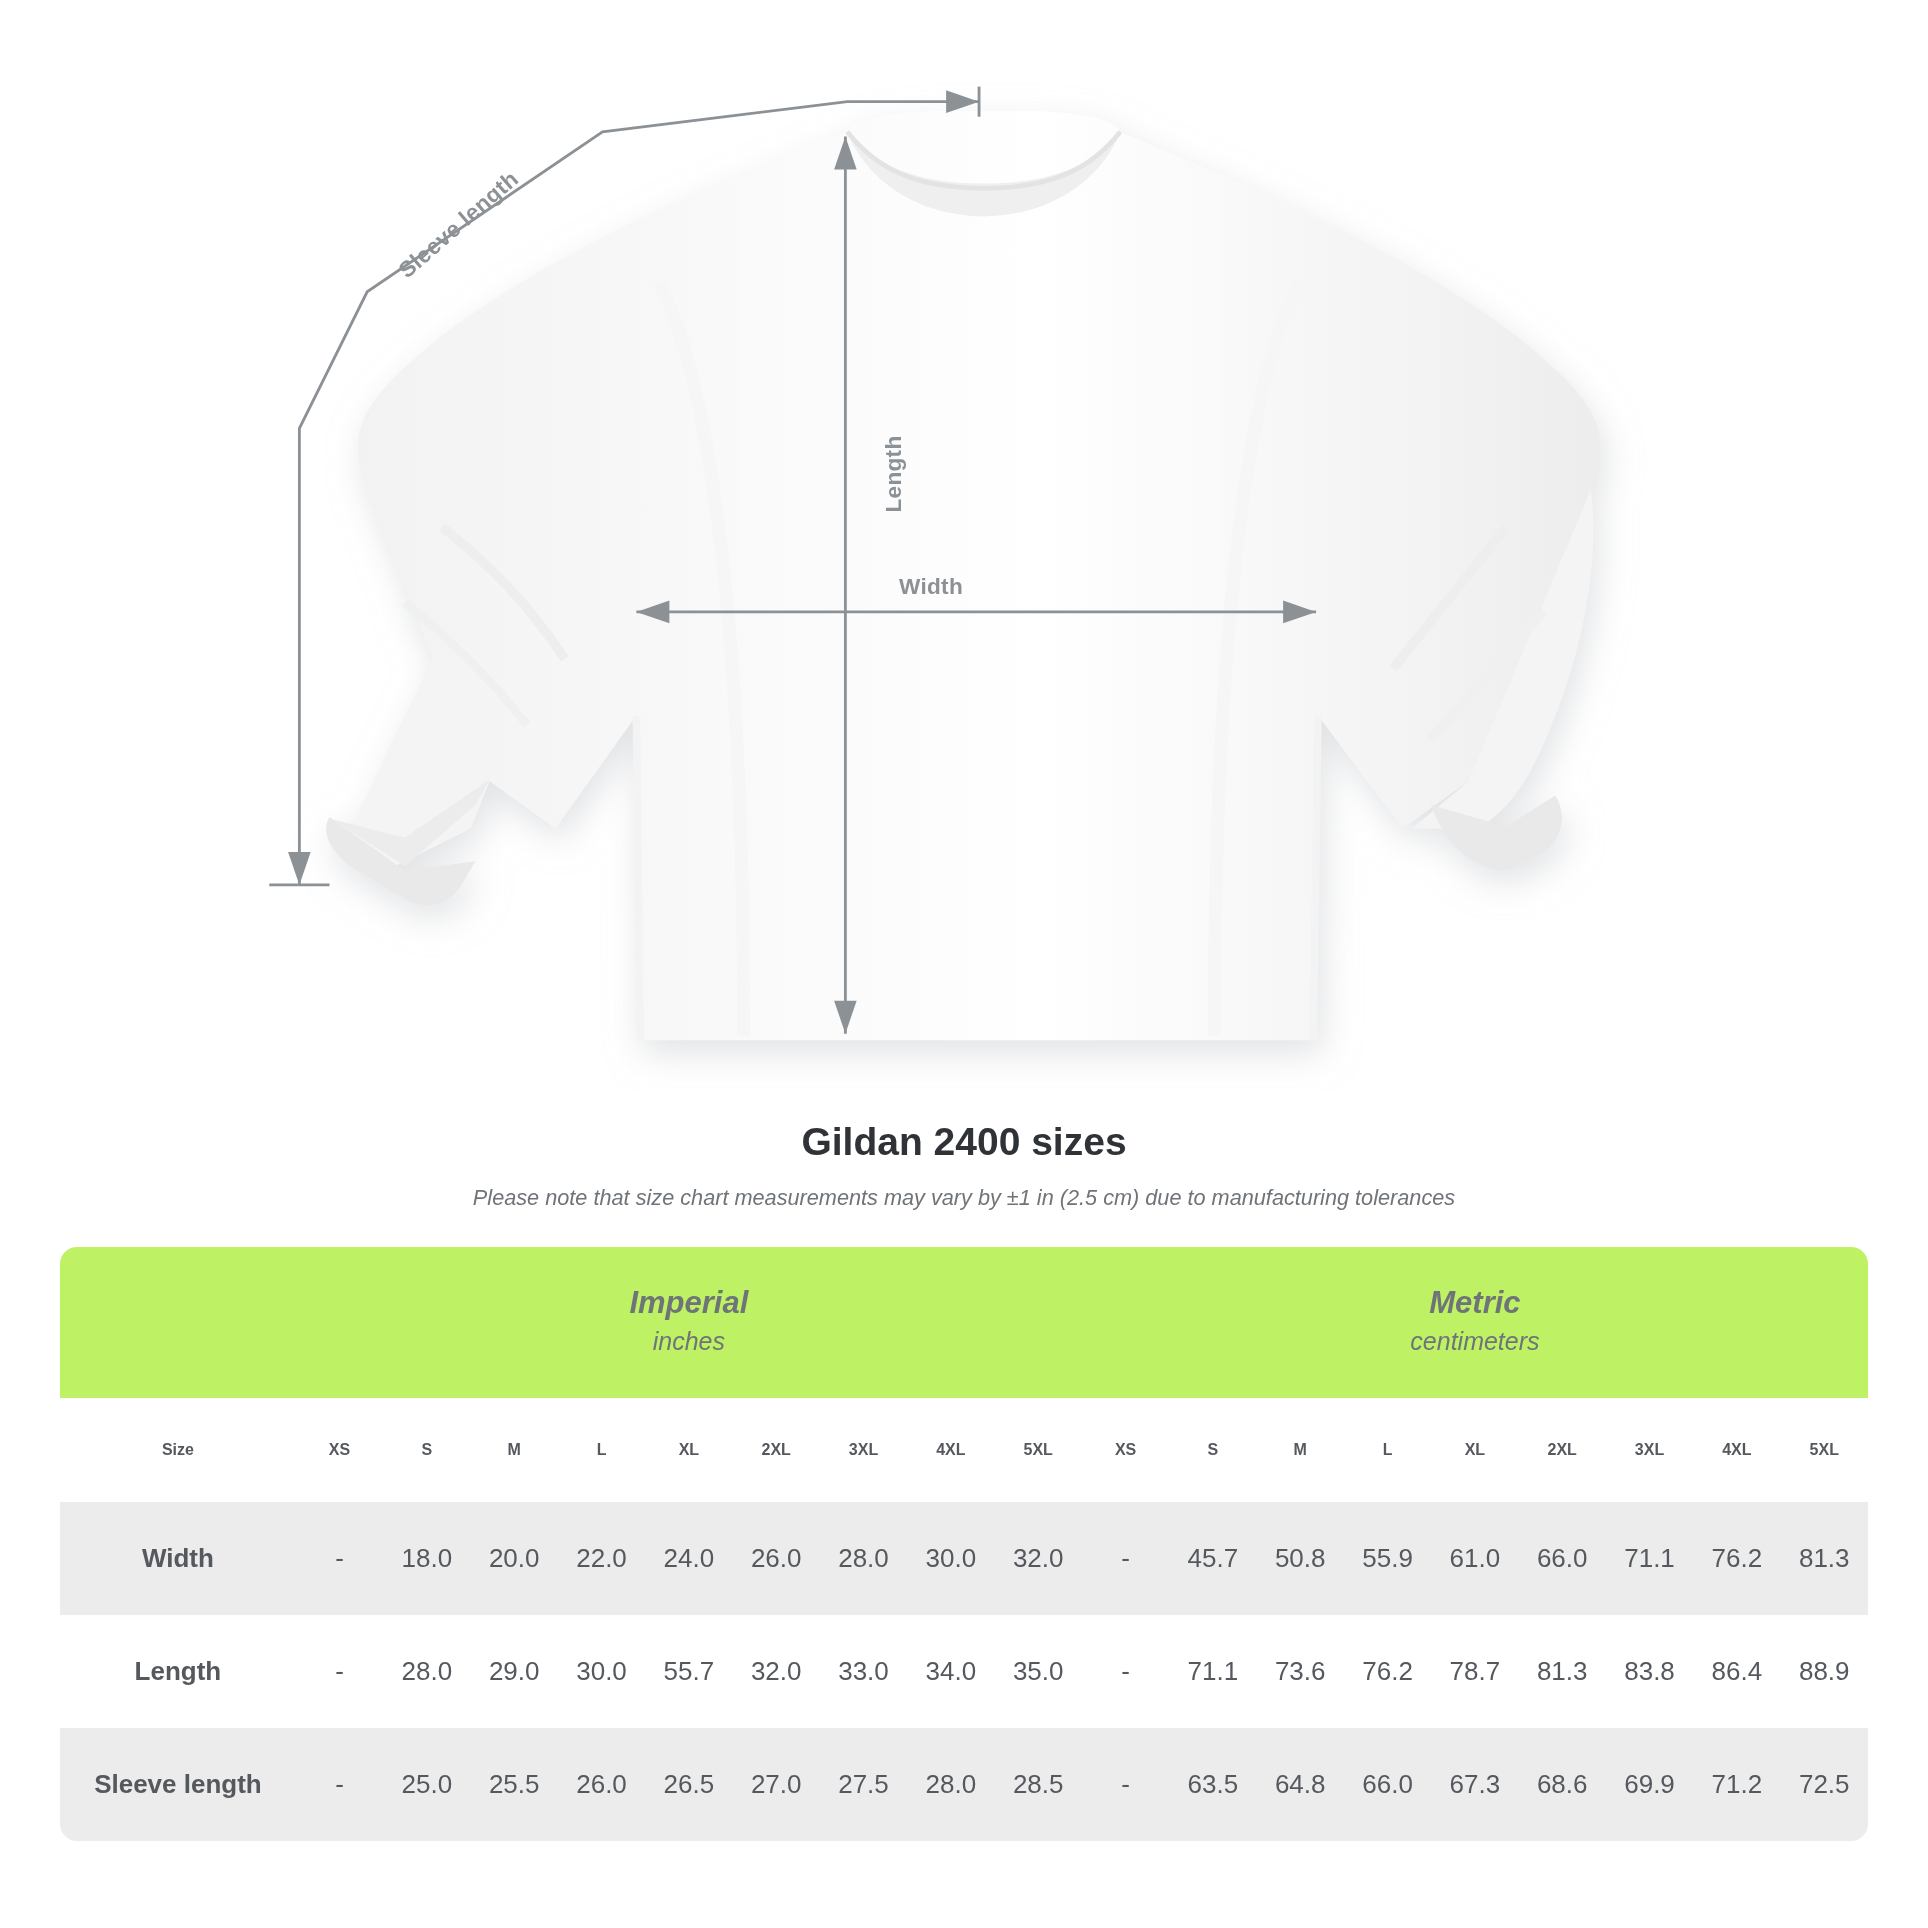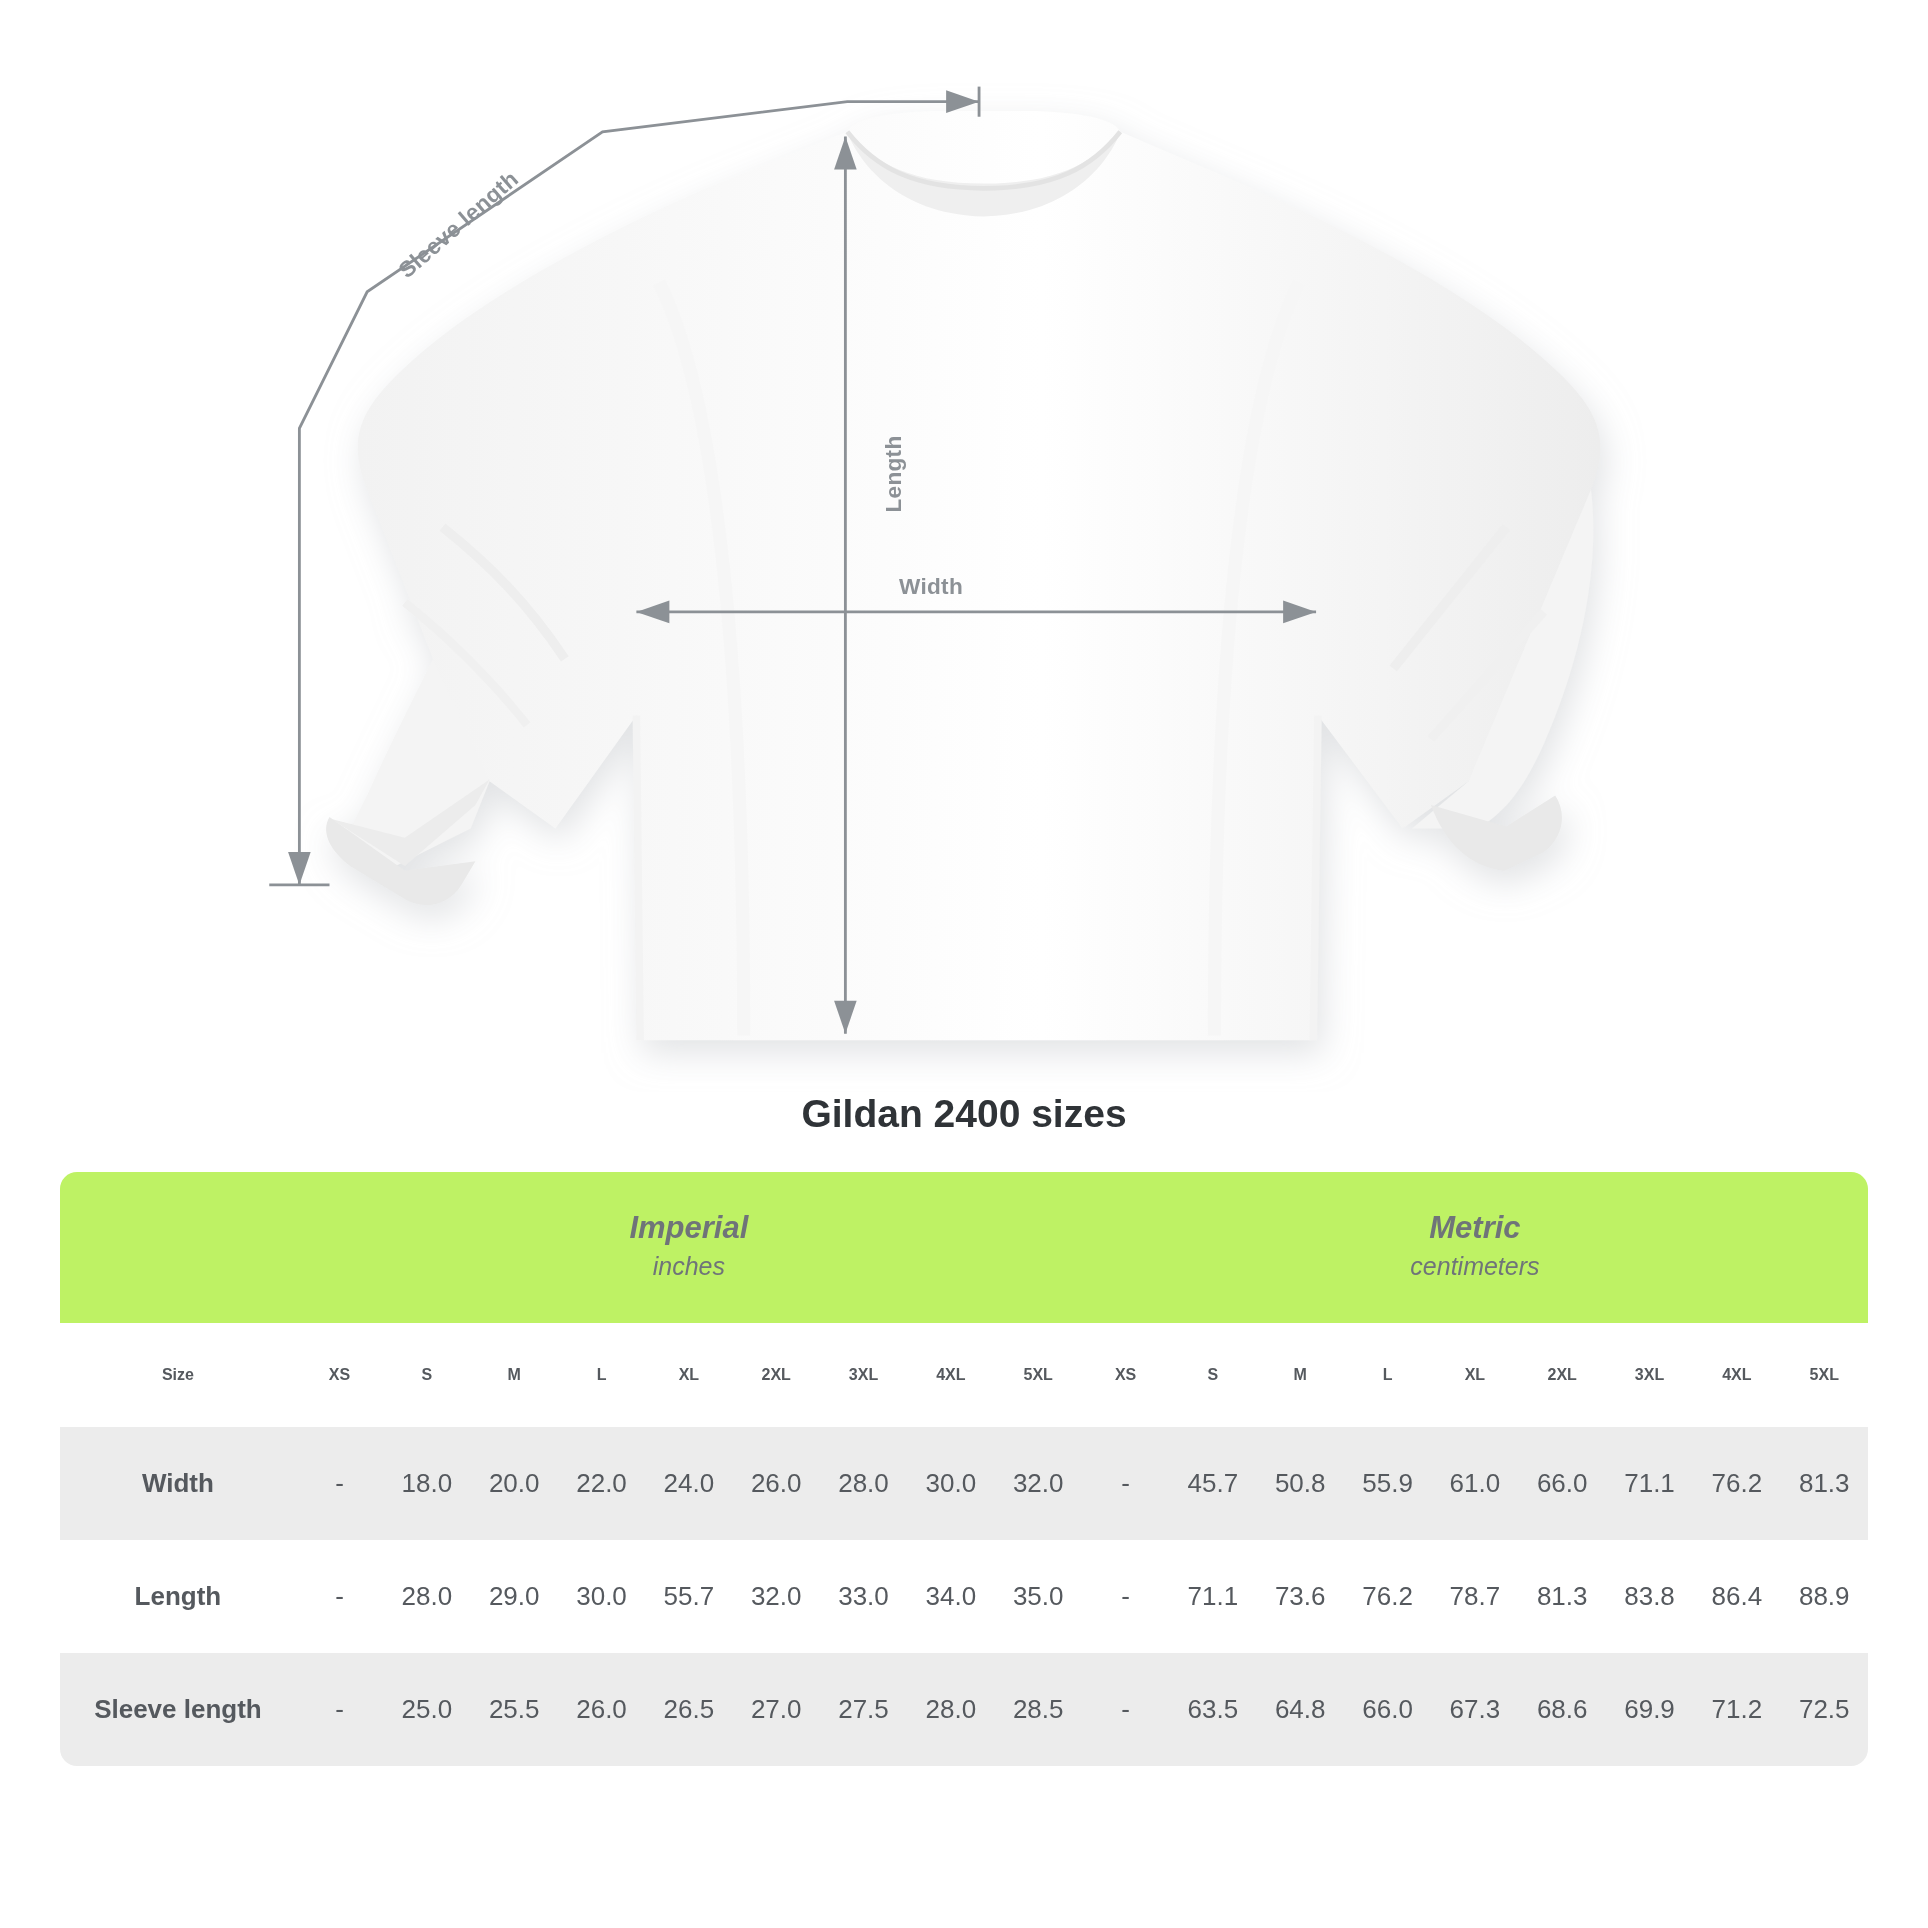--- a/index.html
+++ b/index.html
@@ -53,20 +53,21 @@
   }
   #label-width {
     left: 899px;
     top: 574px;
     font-size: 22.6px;
   }
 
   
   .title-block {
     text-align: center;
+    margin-top: 28px;
   }
   .chart-title {
     font-size: 39px;
     font-weight: bold;
     color: #2f3337;
     margin: 0 0 21px 0;
   }
   .chart-note {
     font-size: 21.7px;
     font-style: italic;
@@ -227,20 +228,21 @@
       </g>
     </svg>
 
     <div class="measure-label" id="label-sleeve">Sleeve length</div>
     <div class="measure-label" id="label-length">Length</div>
     <div class="measure-label" id="label-width">Width</div>
   </div>
 
   <div class="title-block">
     <h1 class="chart-title">Gildan 2400 sizes</h1>
+    <p class="chart-note">Please note that size chart measurements may vary by ±1 in (2.5 cm) due to manufacturing tolerances</p>
   </div>
 
   <div class="table-wrap">
     <table class="size-table">
       <colgroup>
         <col class="col-first">
         <col class="col-cell">
           <col class="col-cell">
           <col class="col-cell">
           <col class="col-cell">

